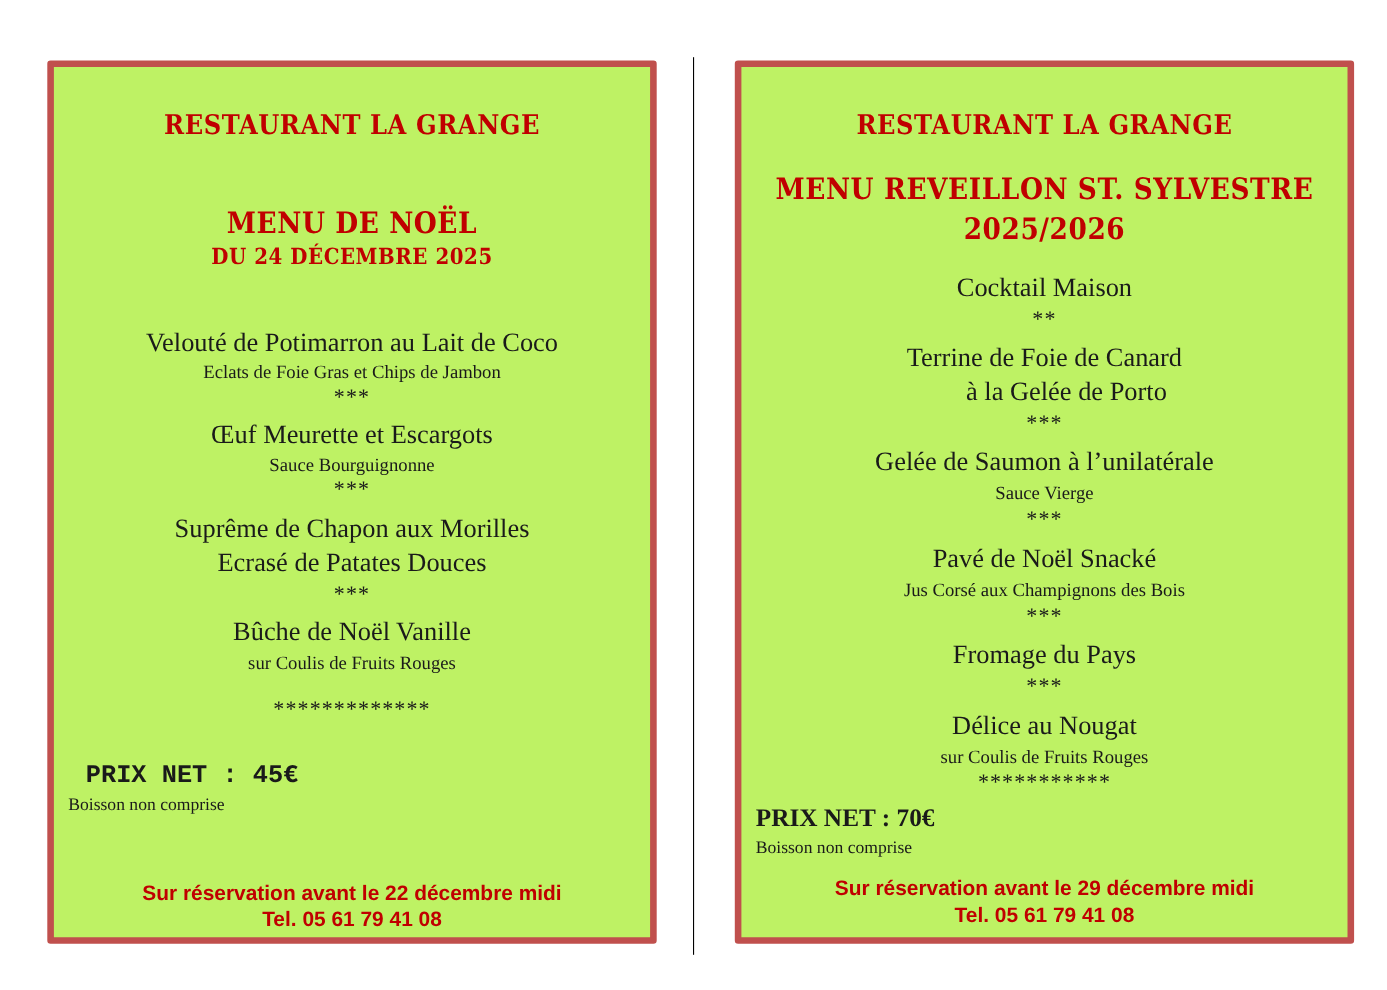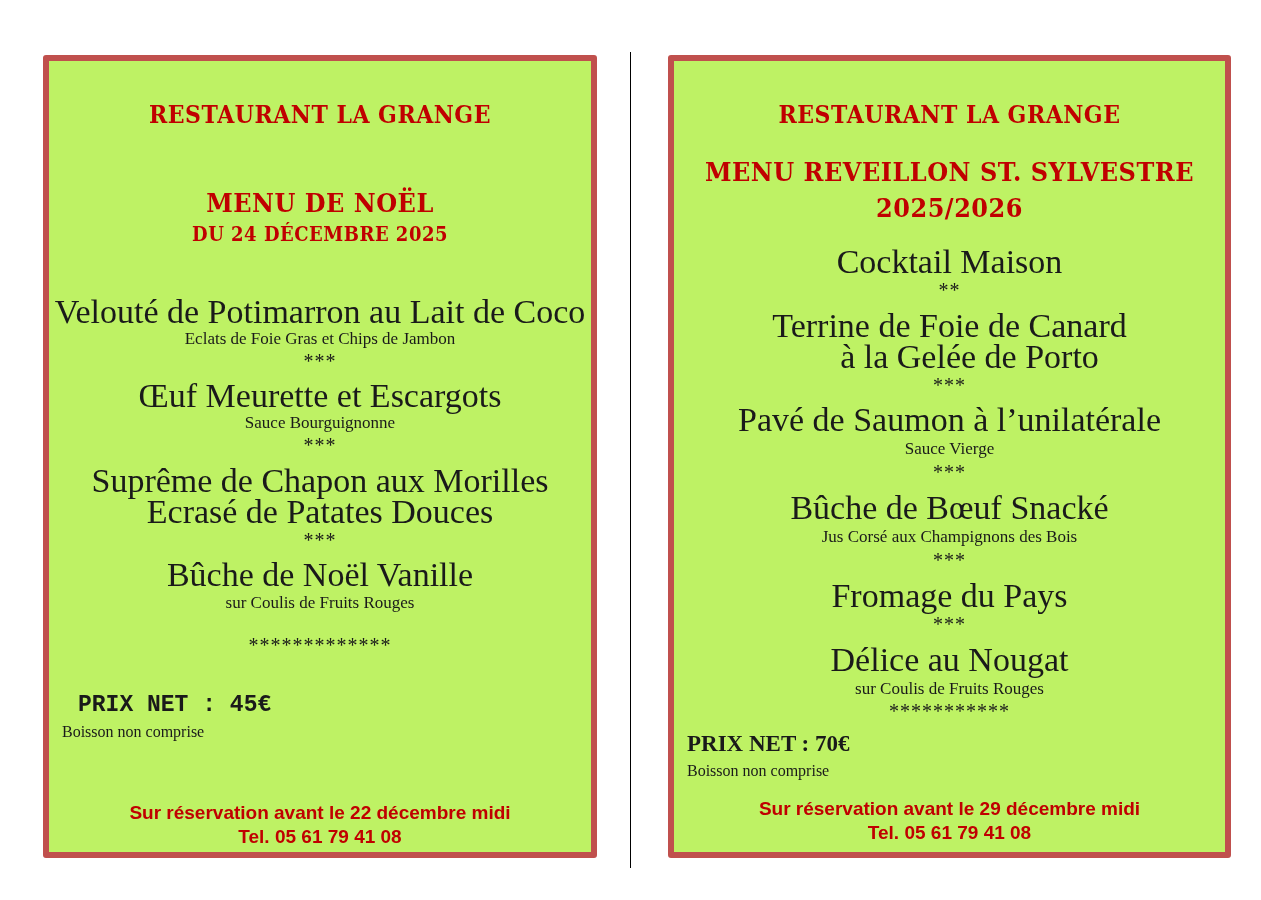--- a/index.html
+++ b/index.html
@@ -6,21 +6,21 @@
   body { width:1261px; height:900px; position:relative; overflow:hidden; font-family:"Liberation Serif", serif; color:#1a1a1a; }
   .frame { position:absolute; box-sizing:border-box; border:6px solid #c0504d; border-radius:3px; background:#bef264; }
   #frame-left { left:43px; top:55px; width:554px; height:803px; }
   #frame-right { left:668px; top:55px; width:563px; height:803px; }
   .divider { position:absolute; left:630px; top:52px; width:1px; height:816px; background:#000; }
   .abs { position:absolute; left:0; right:0; text-align:center; white-space:nowrap; }
   .deco { font-family:"DejaVu Serif", serif; font-weight:bold; color:#c00000; letter-spacing:0.5px; transform:scaleY(1.12); }
   .t-rest { font-size:22px; }
   .t-menu { font-size:24px; }
   .t-date { font-size:18px; }
-  .dish { font-size:34px; line-height:30px; }
+  .dish { font-size:24px; line-height:30px; }
   .sub { font-size:17px; line-height:20px; }
   .stars { font-size:20px; line-height:22px; letter-spacing:1px; }
   .price { position:absolute; font-size:23px; font-weight:bold; white-space:nowrap; }
   .note { position:absolute; font-size:16px; white-space:nowrap; }
   .resa { font-family:"Liberation Sans", sans-serif; font-weight:bold; color:#c00000; font-size:19px; line-height:24px; }
 </style>
 </head>
 <body>
 
 <div class="frame" id="frame-left">
@@ -59,25 +59,25 @@
   <div class="abs deco t-menu" style="top:96px;">MENU REVEILLON ST. SYLVESTRE</div>
   <div class="abs deco t-menu" style="top:132px;">2025/2026</div>
 
   <div class="abs dish" style="top:186px;">Cocktail  Maison</div>
   <div class="abs stars" style="top:218px;">**</div>
 
   <div class="abs dish" style="top:250px;">Terrine de Foie de Canard</div>
   <div class="abs dish" style="top:281px;margin-left:40px;">à la Gelée de Porto</div>
   <div class="abs stars" style="top:313px;">***</div>
 
-  <div class="abs dish" style="top:344px;">Pavé de Saumon à l’unilatérale</div>
+  <div class="abs dish" style="top:344px;">Gelée de Saumon à l’unilatérale</div>
   <div class="abs sub" style="top:378px;">Sauce Vierge</div>
   <div class="abs stars" style="top:400px;">***</div>
 
-  <div class="abs dish" style="top:432px;">Bûche de Bœuf Snacké</div>
+  <div class="abs dish" style="top:432px;">Pavé de Noël Snacké</div>
   <div class="abs sub" style="top:466px;">Jus Corsé aux Champignons des Bois</div>
   <div class="abs stars" style="top:488px;">***</div>
 
   <div class="abs dish" style="top:520px;">Fromage du Pays</div>
   <div class="abs stars" style="top:552px;">***</div>
 
   <div class="abs dish" style="top:584px;">Délice au Nougat</div>
   <div class="abs sub" style="top:618px;">sur Coulis de Fruits Rouges</div>
   <div class="abs stars" style="top:639px;">***********</div>
 

